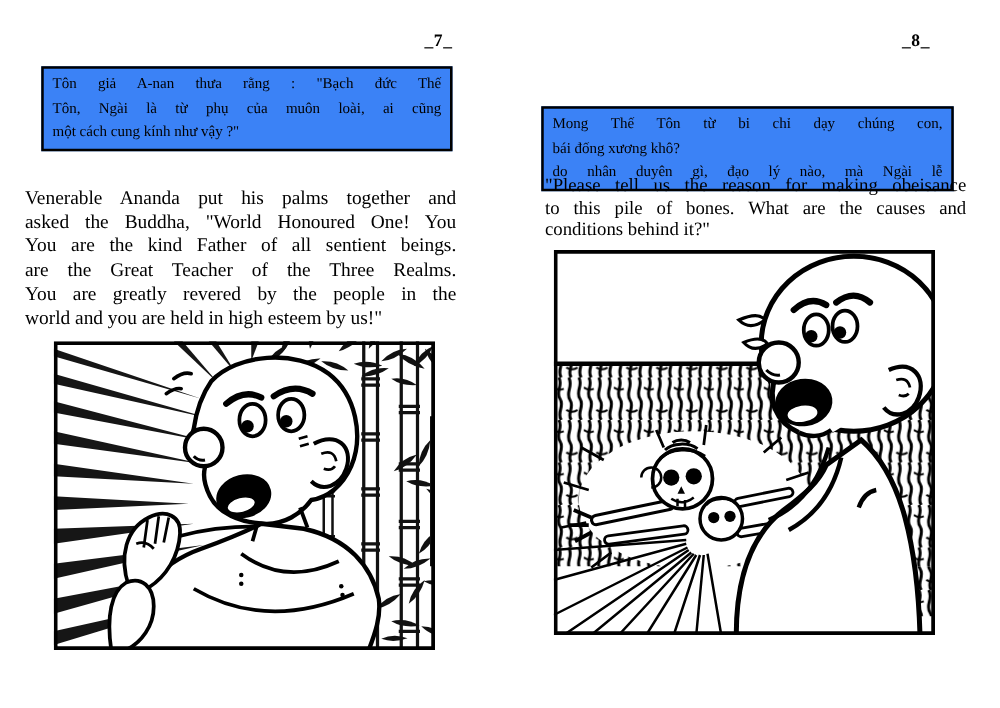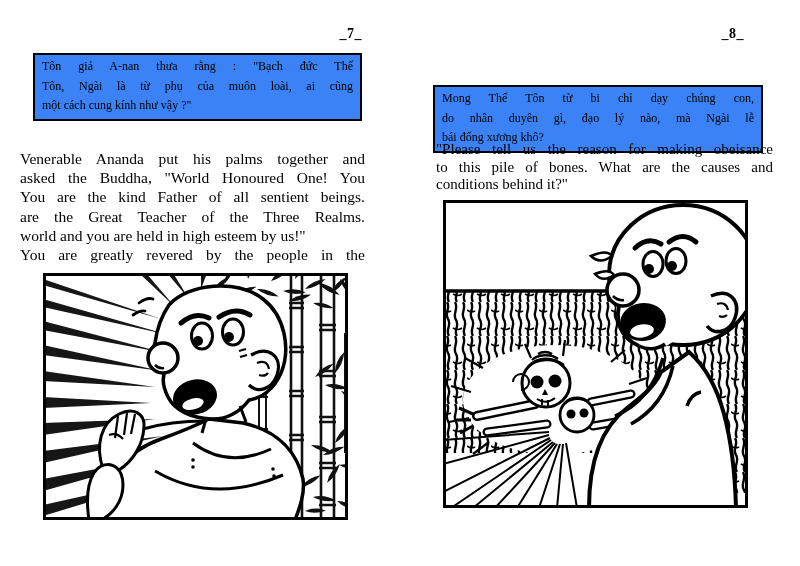--- a/index.html
+++ b/index.html
@@ -35,22 +35,22 @@
     <div class="tline">Tôn giả A-nan thưa rằng : "Bạch đức Thế</div>
     <div class="tline">Tôn, Ngài là từ phụ của muôn loài, ai cũng</div>
     <div class="tline last">một cách cung kính như vậy ?"</div>
   </div>
 
 <div class="abs enpara" style="left:20px; top:149px; width:345px;">
     <div class="tline">Venerable Ananda put his palms together and</div>
     <div class="tline">asked the Buddha, "World Honoured One! You</div>
     <div class="tline">You are the kind Father of all sentient beings.</div>
     <div class="tline">are the Great Teacher of the Three Realms.</div>
+    <div class="tline">You are greatly revered by the people in the</div>
     <div class="tline last">world and you are held in high esteem by us!"</div>
-    <div class="tline">You are greatly revered by the people in the</div>
   </div>
 
 <svg class="abs panel" style="left:43px; top:273px;" width="305" height="247" viewBox="0 0 305 247">
   <defs>
     <path id="lf" d="M0,0 Q9,-5 19,-2 Q9,2.5 0,0 Z"></path>
   </defs>
   <rect x="0" y="0" width="305" height="247" fill="#fff"></rect>
 
   <g fill="#161616">
     <polygon points="0,6 0,12 118,46"></polygon>
@@ -141,22 +141,22 @@
     <path d="M100,156 Q128,148 162,148" stroke="#000" stroke-width="3" fill="none"></path>
   </g>
 
   <rect x="1.5" y="1.5" width="302" height="244" fill="none" stroke="#000" stroke-width="3"></rect>
 </svg>
 
 <div class="abs pagenum" style="left:414px; top:26px; width:330px;">_8_</div>
 
 <div class="abs vnbox" style="left:433px; top:53px; width:330px;margin-top:32px;">
     <div class="tline">Mong Thế Tôn từ bi chỉ dạy chúng con,</div>
+    <div class="tline last">bái đống xương khô?</div>
     <div class="tline">do nhân duyên gì, đạo lý nào, mà Ngài lễ</div>
-    <div class="tline last">bái đống xương khô?</div>
   </div>
 
 <div class="abs enpara tight" style="left:436px; top:141px; width:337px;">
     <div class="tline">"Please tell us the reason for making obeisance</div>
     <div class="tline">to this pile of bones. What are the causes and</div>
     <div class="tline last">conditions behind it?"</div>
   </div>
 
 <svg class="abs panel" style="left:443px; top:200px;" width="305" height="308" viewBox="0 0 305 308">
   <defs>

